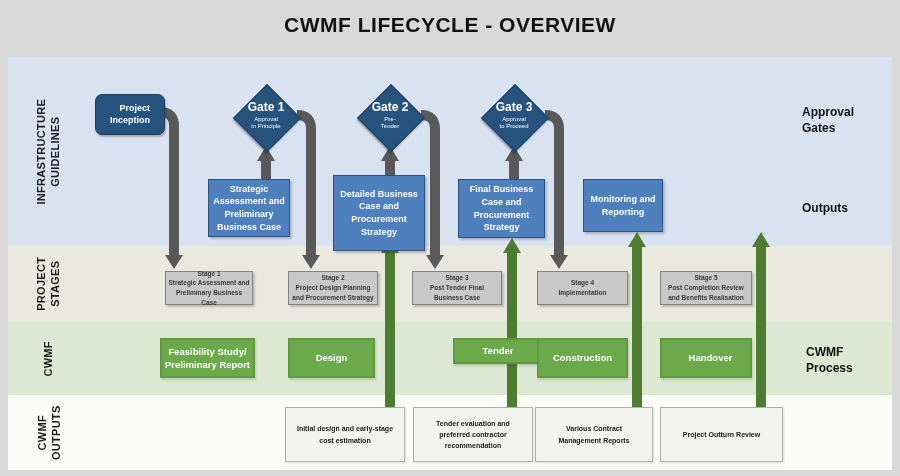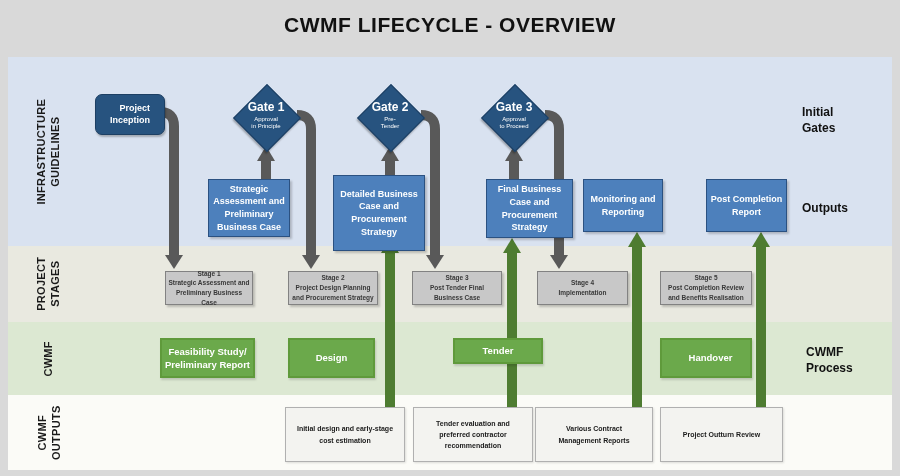--- a/index.html
+++ b/index.html
@@ -87,21 +87,21 @@
 STAGES</span>
   </div>
   <div class="vlabel" style="top:322px;height:73px;">
     <span>CWMF</span>
   </div>
   <div class="vlabel" style="top:395px;height:75px;">
     <span>CWMF
 OUTPUTS</span>
   </div>
 
-  <div class="rlabel" style="left:802px;top:105px;">Initial
+  <div class="rlabel" style="left:802px;top:105px;">Approval
 Gates</div>
   <div class="rlabel" style="left:802px;top:201px;">Outputs</div>
   <div class="rlabel" style="left:806px;top:345px;">CWMF
 Process</div>
 
   <svg class="arrows" width="900" height="476" viewBox="0 0 900 476">
 
     <g stroke="#595959" stroke-width="10" fill="none">
       <path d="M 160 112 Q 174 112 174 126 L 174 256"></path>
       <path d="M 266 180 L 266 159"></path>
@@ -152,23 +152,22 @@
   </div>
   <div class="gate-diamond" style="left:491px;top:94px;"></div>
   <div class="gate-text" style="left:481px;top:101px;">
     <span class="gname">Gate 3</span>
     <span class="gsub">Approval
 to Proceed</span>
   </div>
 
   <div class="bluebox" style="left:208px;top:179px;width:82px;height:58px;">Strategic Assessment and Preliminary Business Case</div>
   <div class="bluebox" style="left:333px;top:175px;width:92px;height:76px;">Detailed Business Case and Procurement Strategy</div>
-  <div class="bluebox" style="left:458px;top:179px;width:87px;height:59px;margin-left:28px;">Final Business Case and Procurement Strategy</div>
+  <div class="bluebox" style="left:458px;top:179px;width:87px;height:59px;">Final Business Case and Procurement Strategy</div>
   <div class="bluebox" style="left:583px;top:179px;width:80px;height:53px;">Monitoring and Reporting</div>
-  <div class="bluebox" style="left:706px;top:179px;width:81px;height:53px;">Post Completion Report</div>
 
   <div class="stagebox" style="left:165px;top:271px;width:88px;height:34px;">
     <span>Stage 1</span>
     <span>Strategic Assessment and Preliminary Business Case</span>
   </div>
   <div class="stagebox" style="left:288px;top:271px;width:90px;height:34px;">
     <span>Stage 2</span>
     <span>Project Design Planning and Procurement Strategy</span>
   </div>
   <div class="stagebox" style="left:412px;top:271px;width:90px;height:34px;">
@@ -181,20 +180,21 @@
   </div>
   <div class="stagebox" style="left:660px;top:271px;width:92px;height:34px;">
     <span>Stage 5</span>
     <span>Post Completion Review and Benefits Realisation</span>
   </div>
 
   <div class="greenbox" style="left:160px;top:338px;width:95px;height:40px;">Feasibility Study/
 Preliminary Report</div>
   <div class="greenbox" style="left:288px;top:338px;width:87px;height:40px;">Design</div>
   <div class="greenbox" style="left:413px;top:338px;width:90px;height:26px;margin-left:40px;">Tender</div>
+  <div class="greenbox" style="left:537px;top:338px;width:91px;height:40px;">Construction</div>
   <div class="greenbox" style="left:660px;top:338px;width:92px;height:40px;padding-left:9px;">Handover</div>
 
   <div class="outbox" style="left:285px;top:407px;width:120px;height:55px;">Initial design and early-stage cost estimation</div>
   <div class="outbox" style="left:413px;top:407px;width:120px;height:55px;">Tender evaluation and preferred contractor recommendation</div>
   <div class="outbox" style="left:535px;top:407px;width:118px;height:55px;">Various Contract Management Reports</div>
   <div class="outbox" style="left:660px;top:407px;width:123px;height:55px;">Project Outturn Review</div>
 
 </div>
 
 </body></html>

